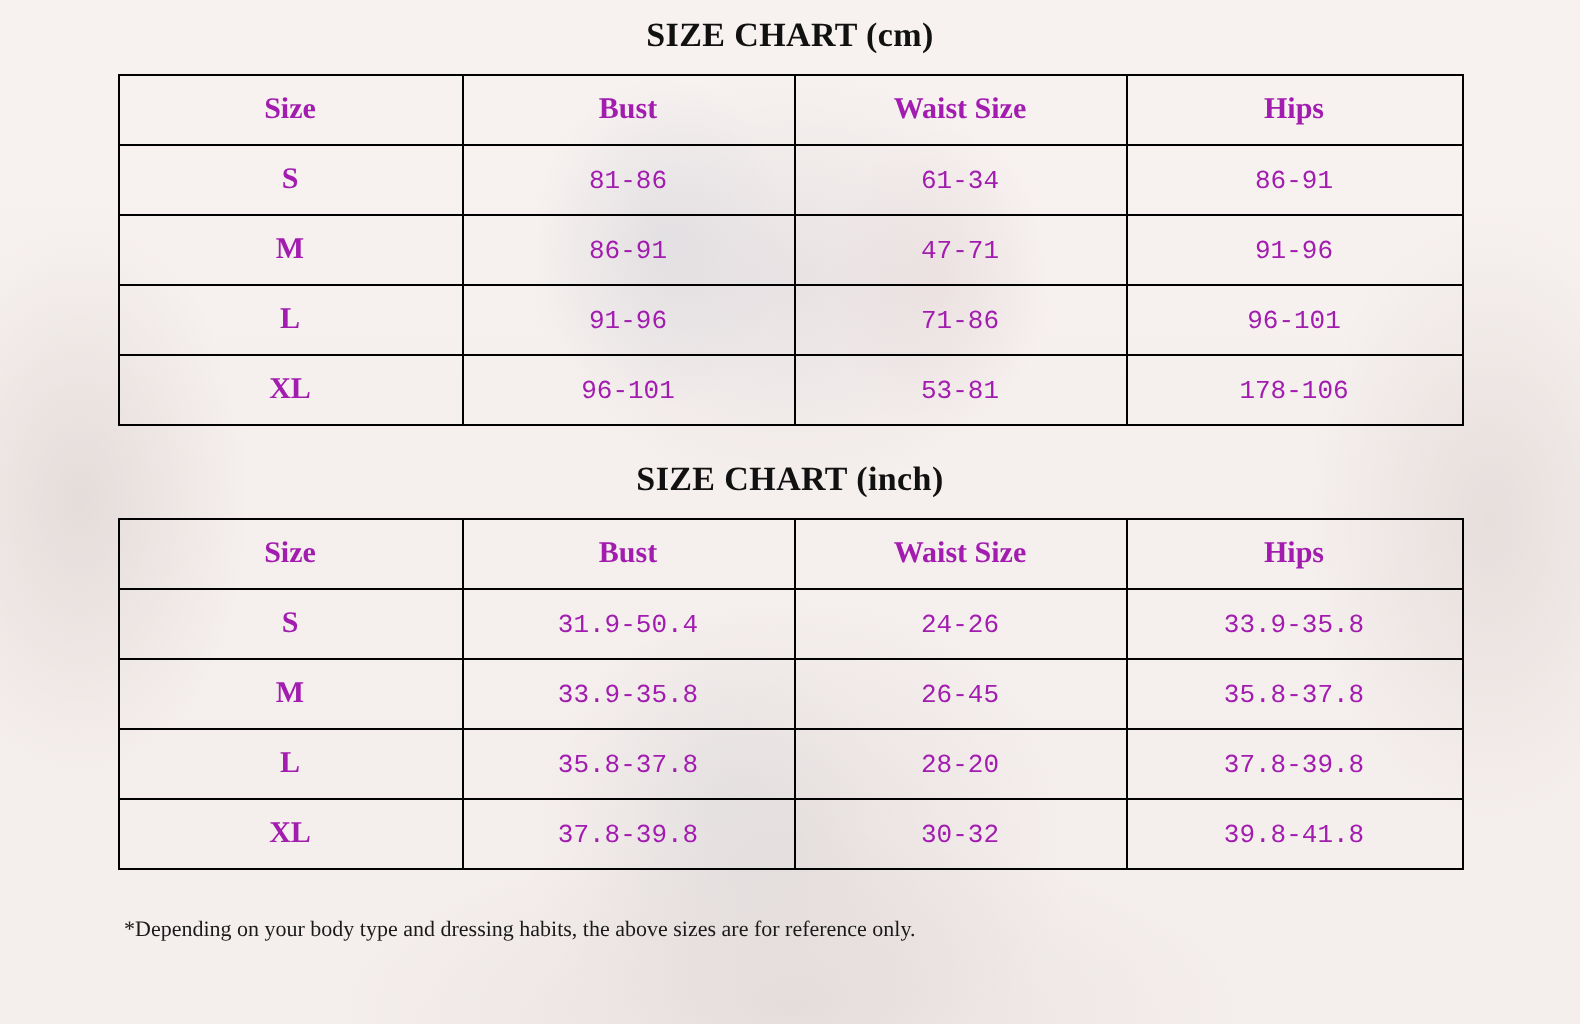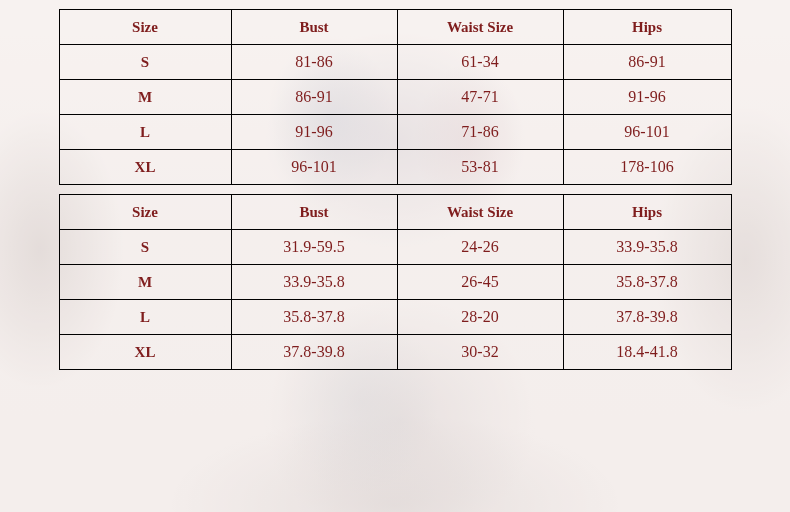--- a/index.html
+++ b/index.html
@@ -65,35 +65,35 @@
     border-collapse: collapse;
     width: 672px;
     margin: 0 auto;
     table-layout: fixed;
     background: transparent;
   }
   table.size-table th,
   table.size-table td {
     border: 1.5px solid #000;
     text-align: center;
-    color: #7f1d1d;
+    color: #a21caf;
     background: transparent;
   }
   table.size-table thead th {
     font-family: "Liberation Serif", serif;
     font-weight: bold;
     font-size: 15px;
     height: 34px;
     padding: 0;
   }
   table.size-table tbody td {
     height: 34px;
     padding: 0;
-    font-family: Liberation Serif, serif;
-    font-size: 16px;
+    font-family: Liberation Mono, monospace;
+    font-size: 13px;
     font-weight: normal;
   }
   table.size-table tbody td.size-cell {
     font-family: "Liberation Serif", serif;
     font-weight: bold;
     font-size: 15px;
   }
 
   col.c-size { width: 172px; }
   col.c-bust { width: 166px; }
@@ -115,20 +115,21 @@
 </style>
 </head>
 <body>
 
 <div id="bg-layer"></div>
 <div id="bg-tint"></div>
 <div id="bg-wash"></div>
 
 <div id="page">
 
+  <div id="title-cm" class="chart-title">SIZE CHART (cm)</div>
 
   <div id="table-cm-wrap">
     <table class="size-table">
       <colgroup>
         <col class="c-size">
           <col class="c-bust">
           <col class="c-waist">
           <col class="c-hips">
       </colgroup>
       <thead>
@@ -161,60 +162,62 @@
         <tr>
           <td class="size-cell">XL</td>
           <td>96-101</td>
           <td>53-81</td>
           <td>178-106</td>
         </tr>
       </tbody>
     </table>
   </div>
 
+  <div id="title-in" class="chart-title">SIZE CHART (inch)</div>
 
   <div id="table-in-wrap">
     <table class="size-table">
       <colgroup>
         <col class="c-size">
           <col class="c-bust">
           <col class="c-waist">
           <col class="c-hips">
       </colgroup>
       <thead>
         <tr>
           <th>Size</th>
           <th>Bust</th>
           <th>Waist Size</th>
           <th>Hips</th>
         </tr>
       </thead>
       <tbody>
         <tr>
           <td class="size-cell">S</td>
-          <td>31.9-59.5</td>
+          <td>31.9-50.4</td>
           <td>24-26</td>
           <td>33.9-35.8</td>
         </tr>
         <tr>
           <td class="size-cell">M</td>
           <td>33.9-35.8</td>
           <td>26-45</td>
           <td>35.8-37.8</td>
         </tr>
         <tr>
           <td class="size-cell">L</td>
           <td>35.8-37.8</td>
           <td>28-20</td>
           <td>37.8-39.8</td>
         </tr>
         <tr>
           <td class="size-cell">XL</td>
           <td>37.8-39.8</td>
           <td>30-32</td>
-          <td>18.4-41.8</td>
+          <td>39.8-41.8</td>
         </tr>
       </tbody>
     </table>
   </div>
 
+  <div class="footnote">*Depending on your body type and dressing habits, the above sizes are for reference only.</div>
 
 </div>
 
 </body></html>

